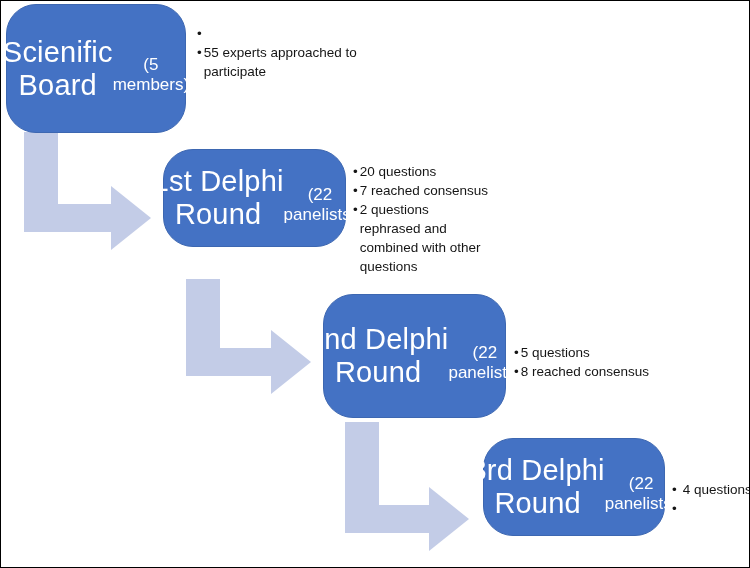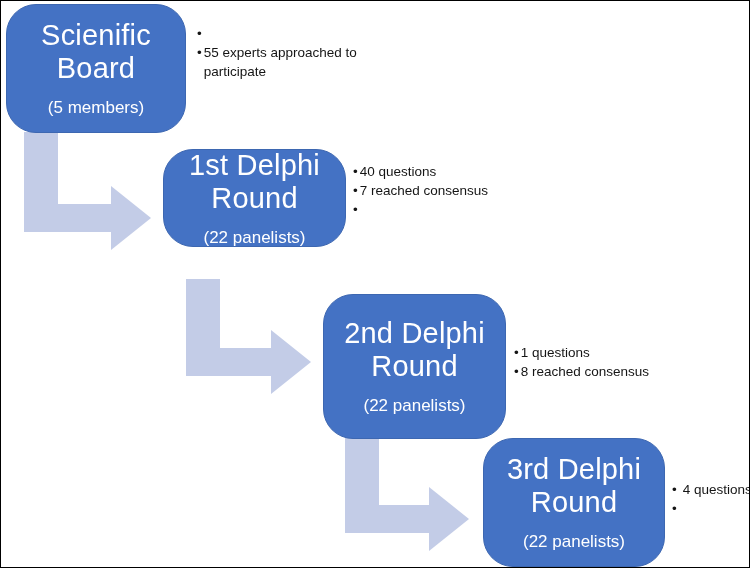--- a/index.html
+++ b/index.html
@@ -23,40 +23,40 @@
   }
   .arrows{position:absolute;left:0;top:0;width:750px;height:568px;}
   .arrows polygon{fill:var(--arrow-fill);}
   .stage-box{
     position:absolute;
     box-sizing:border-box;
     background:var(--box-fill);
     border:1.5px solid var(--box-edge);
     border-radius:30px;
     color:var(--box-text);
-    display:flex;flex-direction:column;
+    display:flex;flex-direction:row;
     align-items:center;justify-content:center;
     text-align:center;
   }
   .stage-title{
     white-space:pre;
     font-size:29px;
     line-height:33px;
     font-weight:400;
     letter-spacing:0.2px;
   }
   .stage-subtitle{
     margin-top:13px;
     font-size:17px;
     line-height:20px;
   }
   .b1{left:5px;  top:3px;   width:180px;height:129px;}
   .b2{left:162px;top:148px; width:183px;height:98px;}
-  .b3{left:322px;top:293px; width:183px;height:145px;}
-  .b4{left:482px;top:437px; width:182px;height:129px;}
+  .b3{left:322px;top:293px; width:183px;height:124px;}
+  .b4{left:482px;top:437px; width:182px;height:98px;}
 
   .notes{
     position:absolute;
     color:var(--note-text);
     font-size:13.5px;
     line-height:19px;
   }
   .note-item{display:flex;align-items:flex-start;gap:2px;}
   .note-bullet{flex:0 0 auto;}
   .note-text{white-space:pre;}
@@ -108,35 +108,39 @@
     <div class="note-item">
       <span class="note-bullet">•</span>
       <span class="note-text">55 experts approached to
 participate</span>
     </div>
   </div>
 
   <div class="notes n2">
     <div class="note-item">
       <span class="note-bullet">•</span>
-      <span class="note-text">40 questions</span>
+      <span class="note-text">20 questions</span>
     </div>
     <div class="note-item">
       <span class="note-bullet">•</span>
       <span class="note-text">7 reached consensus</span>
     </div>
     <div class="note-item">
       <span class="note-bullet">•</span>
+      <span class="note-text">2 questions
+rephrased and
+combined with other
+questions</span>
     </div>
   </div>
 
   <div class="notes n3">
     <div class="note-item">
       <span class="note-bullet">•</span>
-      <span class="note-text">1 questions</span>
+      <span class="note-text">5 questions</span>
     </div>
     <div class="note-item">
       <span class="note-bullet">•</span>
       <span class="note-text">8 reached consensus</span>
     </div>
   </div>
 
   <div class="notes n4">
     <div class="note-item">
       <span class="note-bullet">•</span>

